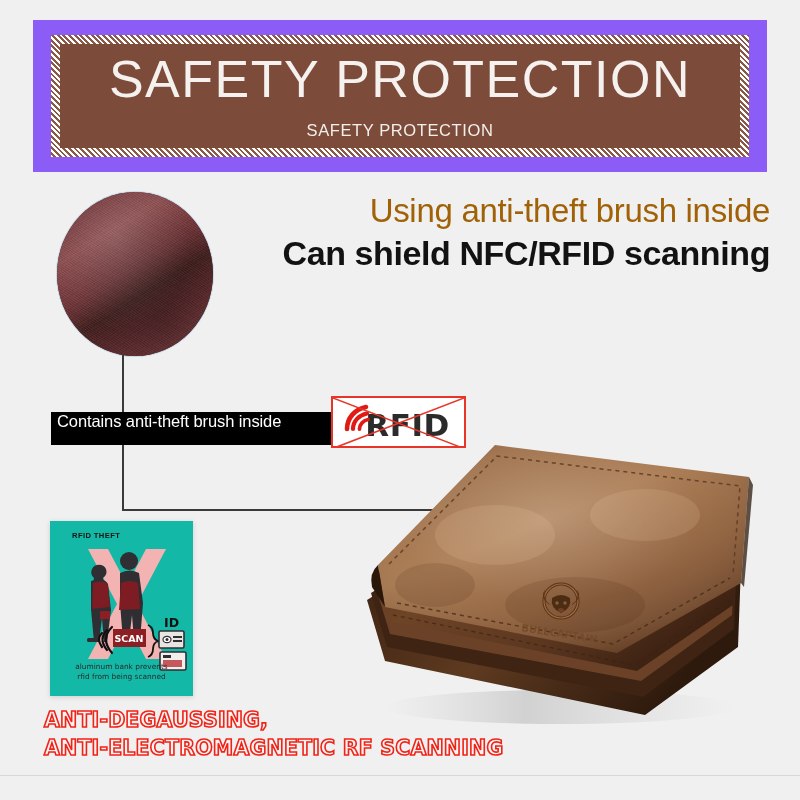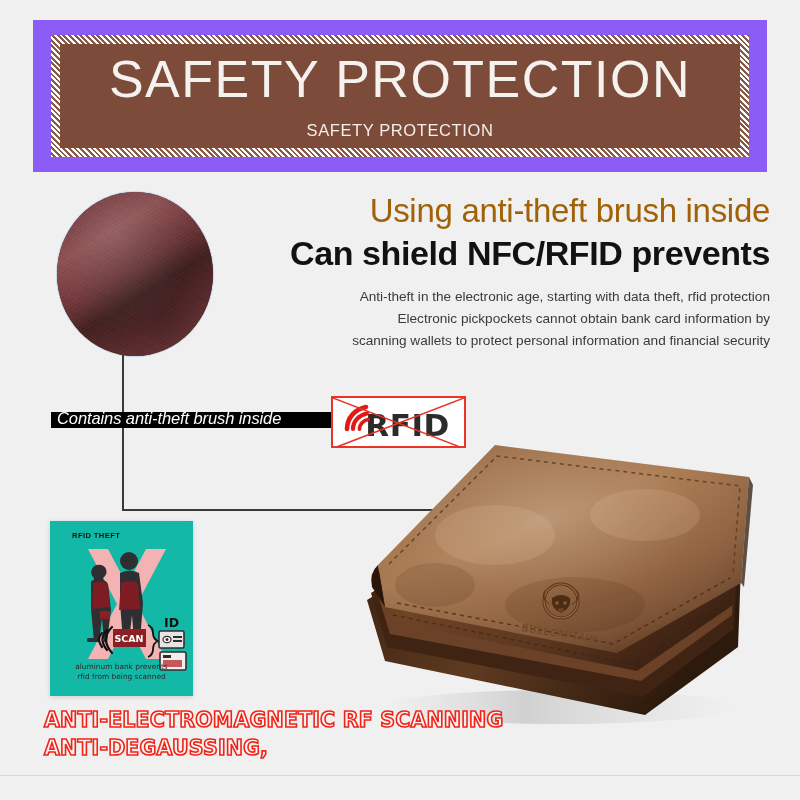--- a/index.html
+++ b/index.html
@@ -176,26 +176,25 @@
     border-radius: 50%;
     background: #f51505;
   }
 
   
   .label-bar {
     position: absolute;
     left: 51px;
     top: 412px;
     width: 281px;
-    height: 16px;
+    height: 33px;
     background: #000000;
     display: flex;
-    align-items: flex-end;
+    align-items: flex-start;
     padding-left: 6px;
-    font-style: italic;
   }
   .label-bar span {
     color: #ffffff;
     font-size: 16.5px;
     font-weight: 400;
     letter-spacing: -0.1px;
     white-space: nowrap;
   }
 
   
@@ -319,26 +318,21 @@
     </div>
   </div>
 
   <div class="fabric-circle">
     <div class="fabric-inner"></div>
     <div class="fabric-sheen"></div>
   </div>
 
   <div class="headline-block">
     <div class="headline-light">Using anti-theft brush inside</div>
-    <div class="headline-bold">Can shield NFC/RFID prevents</div>
-    <div class="headline-body">
-      <div>Anti-theft in the electronic age, starting with data theft, rfid protection</div>
-      <div>Electronic pickpockets cannot obtain bank card information by</div>
-      <div>scanning wallets to protect personal information and financial   security</div>
-    </div>
+    <div class="headline-bold">Can shield NFC/RFID scanning</div>
   </div>
 
   <div class="leader-v"></div>
   <div class="leader-h"></div>
   <div class="leader-dot"></div>
 
   <div class="label-bar">
     <span>Contains anti-theft brush inside</span>
   </div>
 
@@ -487,19 +481,19 @@
         <circle cx="16" cy="22" r="1.7" fill="#8a5f36"></circle>
         <circle cx="24" cy="22" r="1.7" fill="#8a5f36"></circle>
         <ellipse cx="20" cy="29" rx="3" ry="2" fill="#6b4322"></ellipse>
       </g>
 
       <text x="176" y="216" font-family="DejaVu Sans, sans-serif" font-size="10" font-weight="700" fill="#6f4827" opacity="0.75" transform="rotate(9 176 216)">BULLCAPTAIN</text>
     </svg>
   </div>
 
   <div class="bottom-red">
+    <div>ANTI-DEGAUSSING,</div>
     <div>ANTI-ELECTROMAGNETIC RF SCANNING</div>
-    <div>ANTI-DEGAUSSING,</div>
   </div>
 
   <div class="bottom-rule"></div>
 
 </div>
 
 </body></html>

